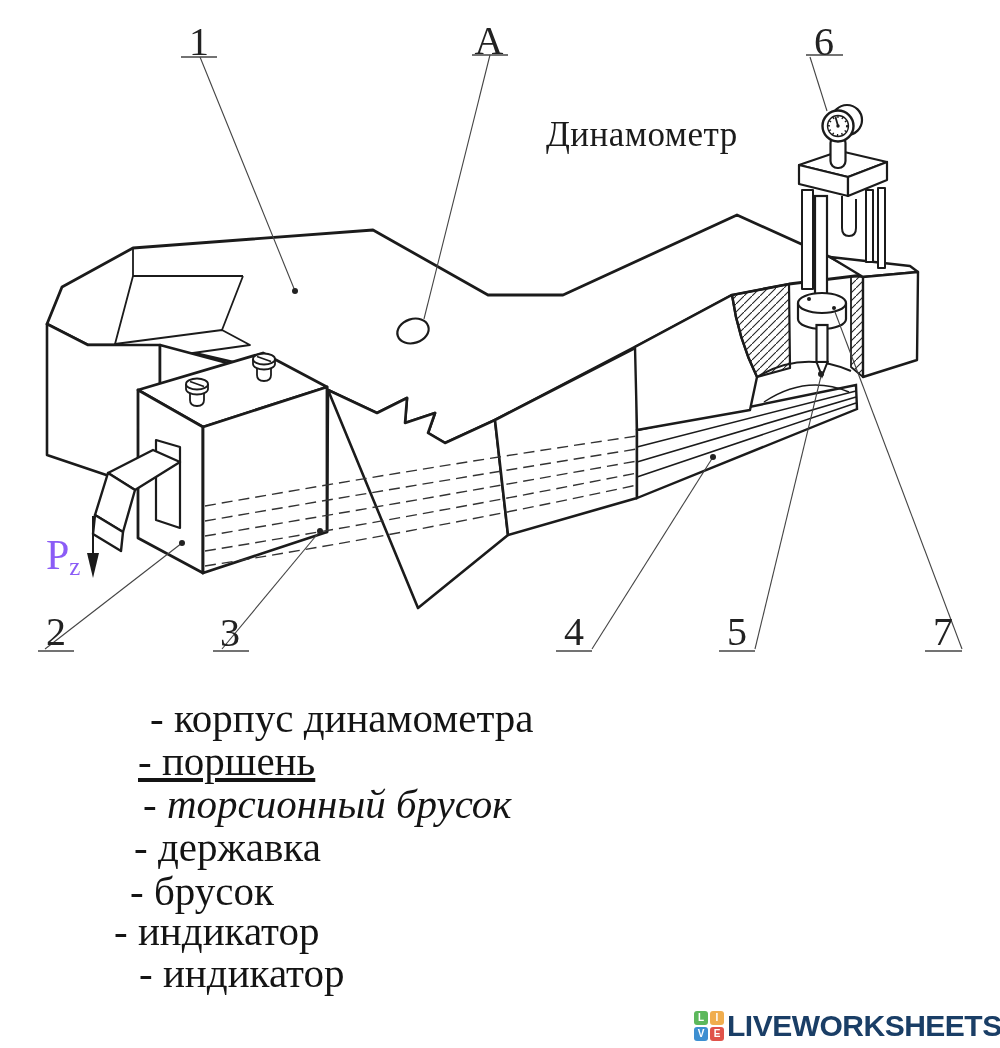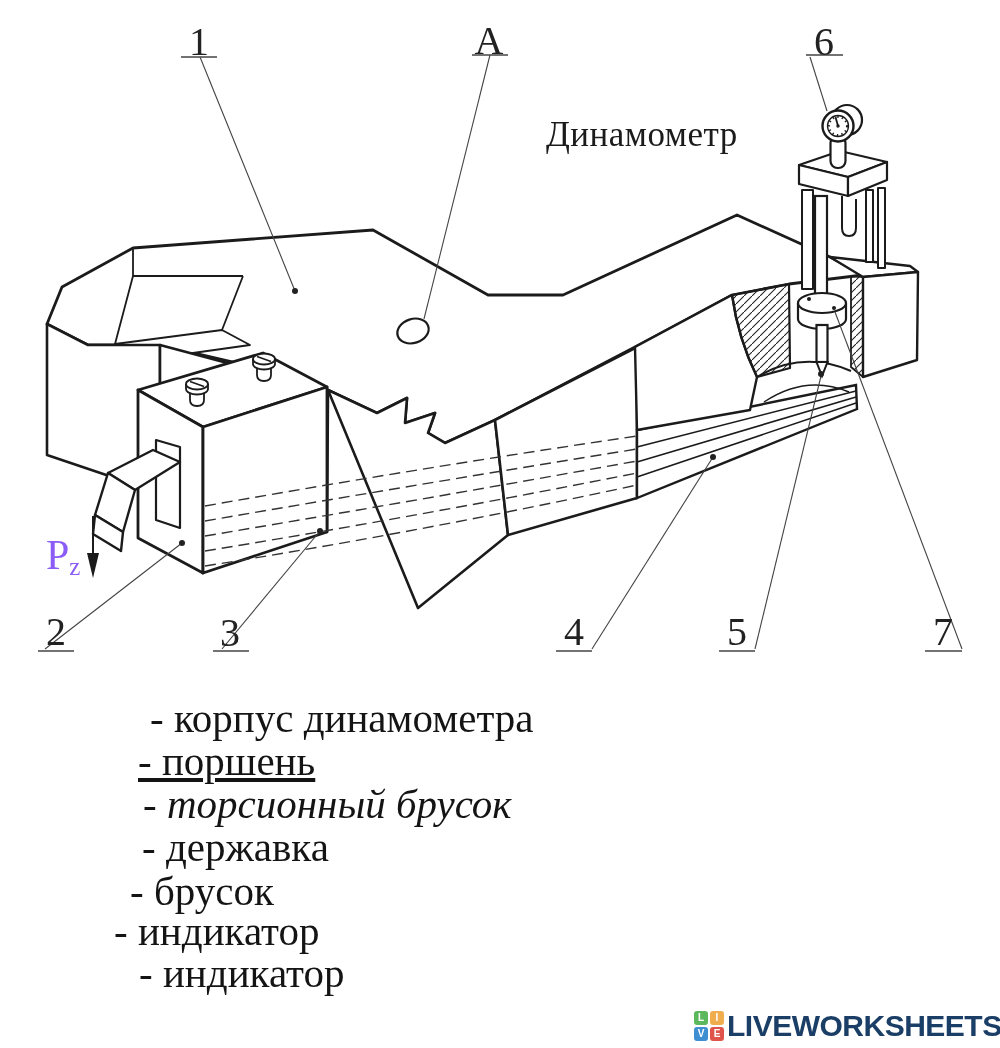--- a/index.html
+++ b/index.html
@@ -216,21 +216,21 @@
   <div class="callout" style="left:943px;top:612px;">7</div>
 
   <div class="title" style="left:546px;top:82px;">Динамометр</div>
 
   <div class="force" style="left:46px;top:534px;"><span>P</span><sub>z</sub></div>
 
   <div>
     <div class="part-item" style="left:150px;top:695px;">- корпус динамометра</div>
     <div class="part-item" style="left:138px;top:738px;text-decoration:underline;">- поршень</div>
     <div class="part-item" style="left:143px;top:781px;font-style:italic;">- торсионный брусок</div>
-    <div class="part-item" style="left:134px;top:824px;margin-left:8px;">- державка</div>
+    <div class="part-item" style="left:134px;top:824px;">- державка</div>
     <div class="part-item" style="left:130px;top:868px;">- брусок</div>
     <div class="part-item" style="left:114px;top:908px;">- индикатор</div>
     <div class="part-item" style="left:139px;top:950px;">- индикатор</div>
   </div>
 
   <div class="logo">
     <span class="logo-grid">
       <span class="tile tile-0">L</span>
       <span class="tile tile-1">I</span>
       <span class="tile tile-2">V</span>

